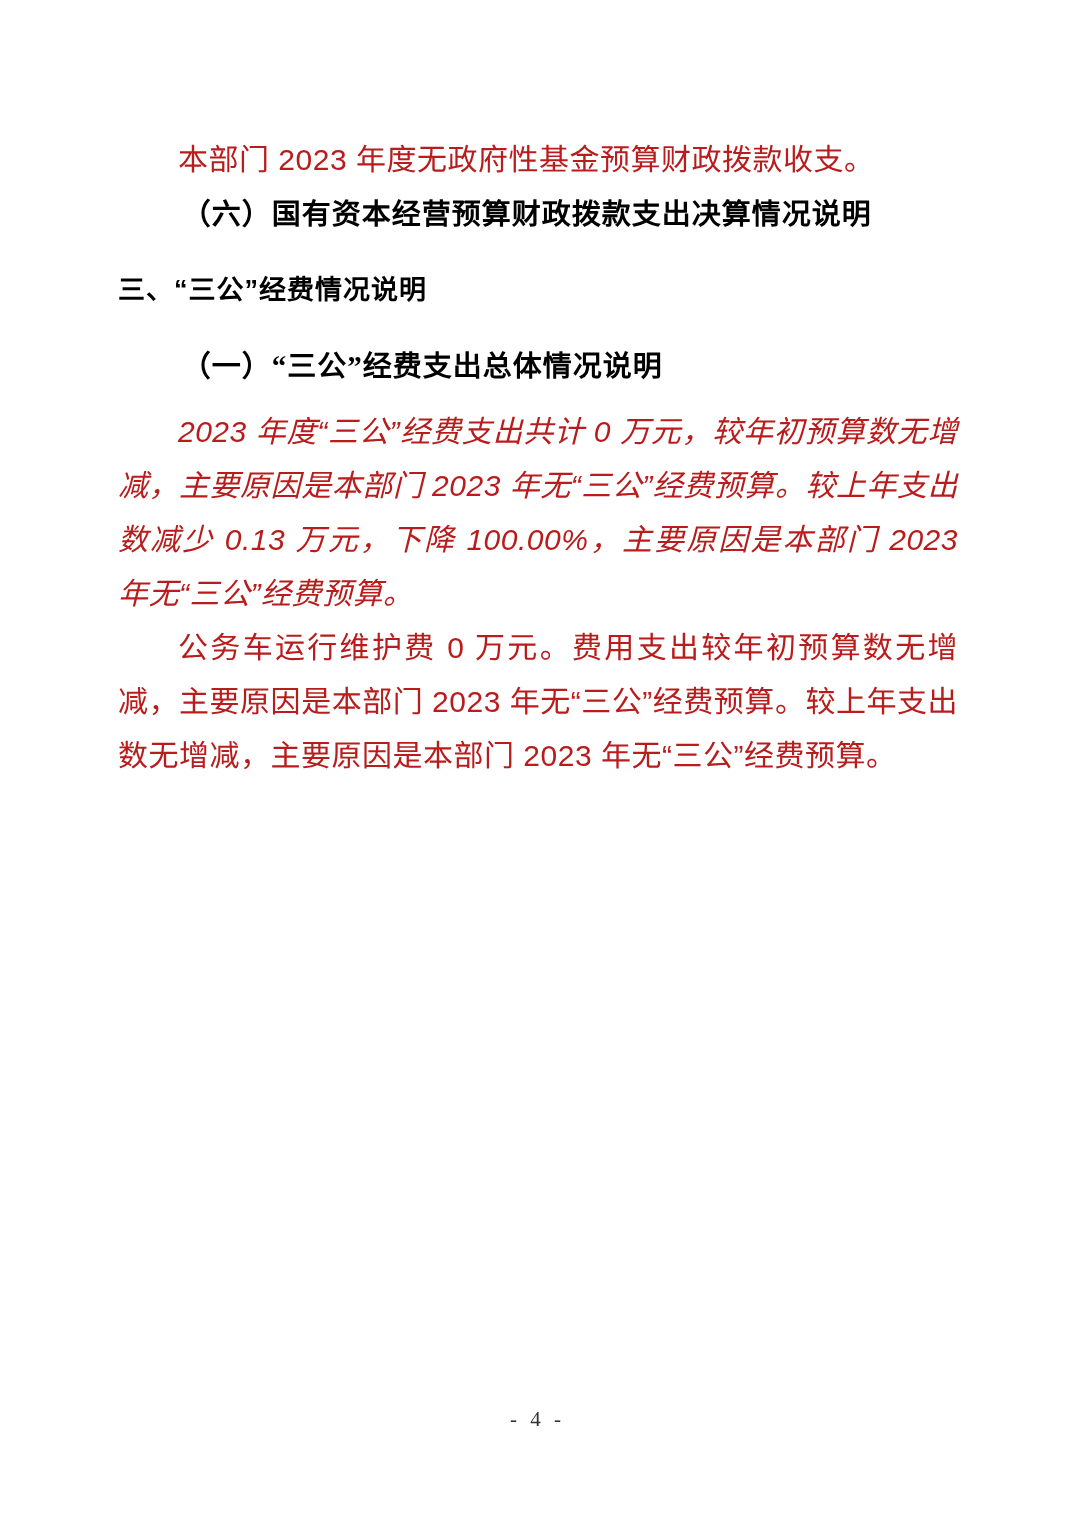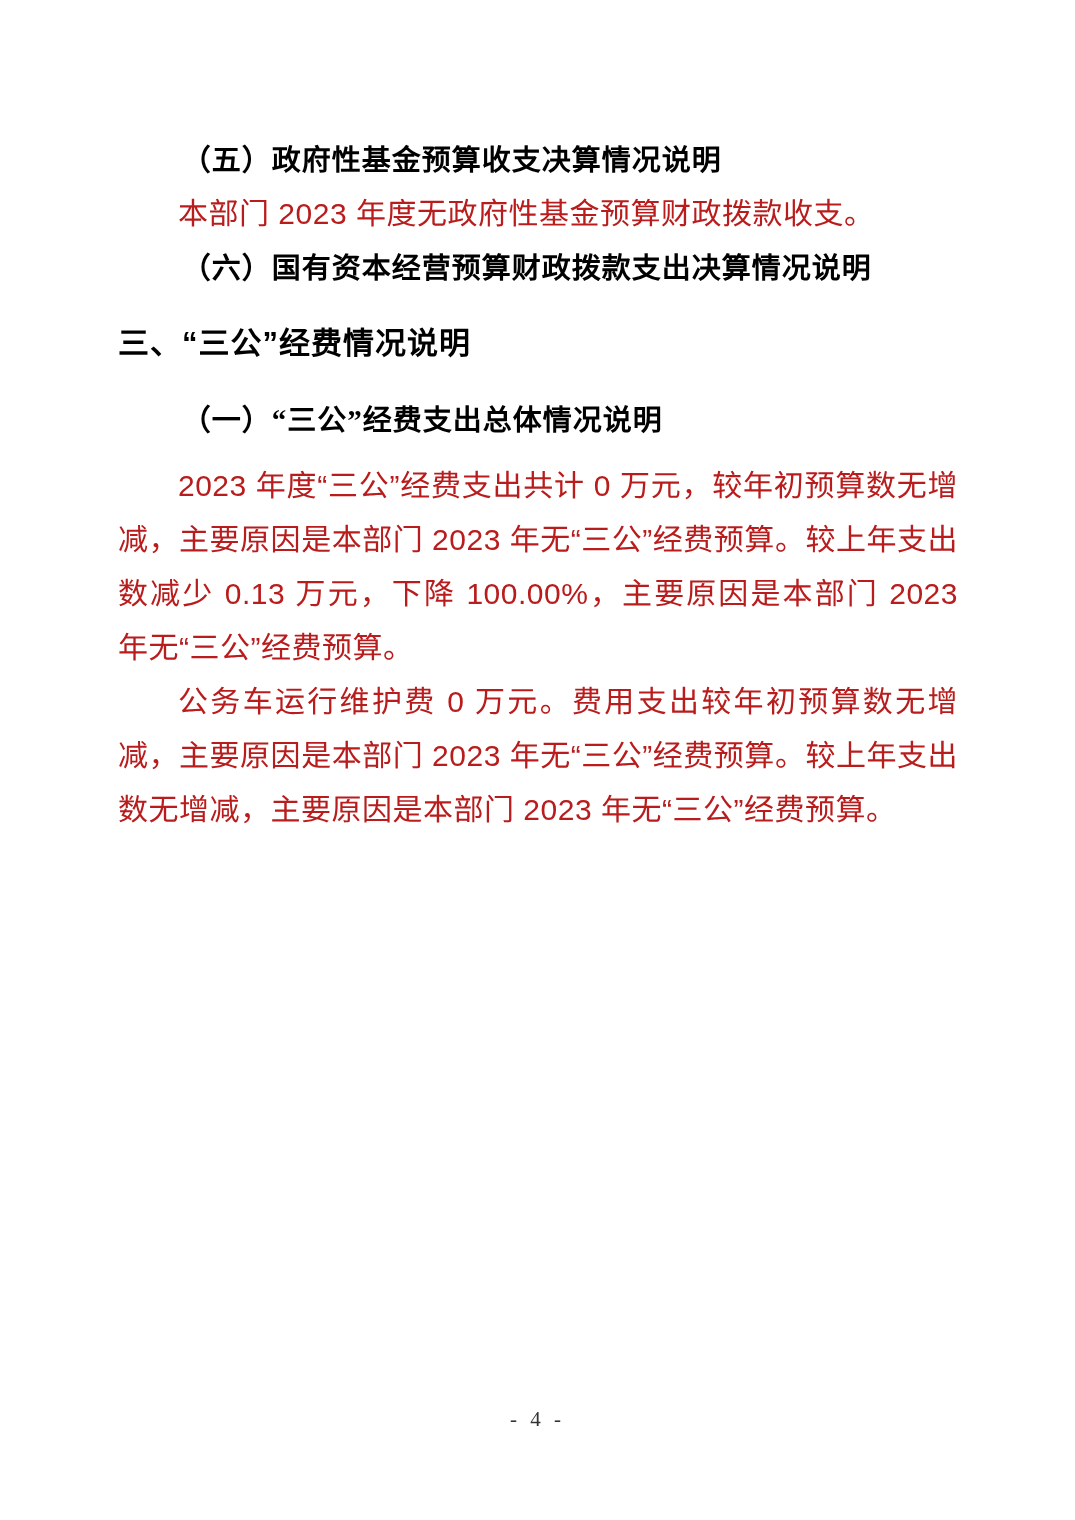--- a/index.html
+++ b/index.html
@@ -41,51 +41,50 @@
     font-weight: bold;
     line-height: 54px;
     text-indent: 2.2em;
     color: #000000;
     letter-spacing: 1px;
   }
   
   .section-heading {
     margin: 20px 0 20px 0;
     font-family: "Liberation Sans", "DejaVu Sans", sans-serif;
-    font-size: 31px;
+    font-size: 27px;
     font-weight: bold;
     line-height: 58px;
     text-indent: 0;
     color: #000000;
     letter-spacing: 1px;
   }
   .mt-xs { margin-top: 8px; }
   .mt-para-4 { margin-top: 4px; }
-  .mt-sm { margin-top: 12px; }
+  .mt-sm { margin-top: 12px; font-style: italic; }
   .mt-md { margin-top: 20px; }
   .page-number {
     position: absolute;
     left: 0;
     top: 1405px;
     width: 100%;
     text-align: center;
     font-family: "Liberation Serif", "DejaVu Serif", serif;
     font-size: 21px;
     line-height: 28px;
     color: #333333;
     letter-spacing: 4px;
   }
 </style>
 </head>
 <body>
 
 <div class="page">
   <main class="content">
 
-    <h3 class="sub-heading">（五）政府性基金预算收支决算情况说明</h3>
 
     <p class="para">本部门 2023 年度无政府性基金预算财政拨款收支。</p>
 
     <h3 class="sub-heading">（六）国有资本经营预算财政拨款支出决算情况说明</h3>
 
 
     <h2 class="section-heading">三、“三公”经费情况说明</h2>
 
     <h3 class="sub-heading mt-md">（一）“三公”经费支出总体情况说明</h3>
 

